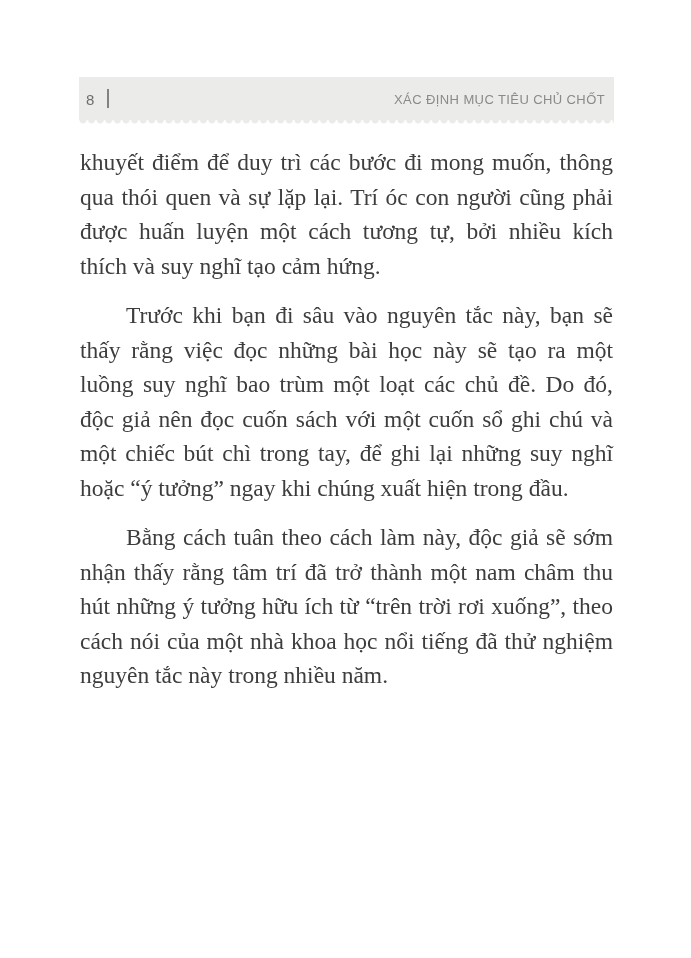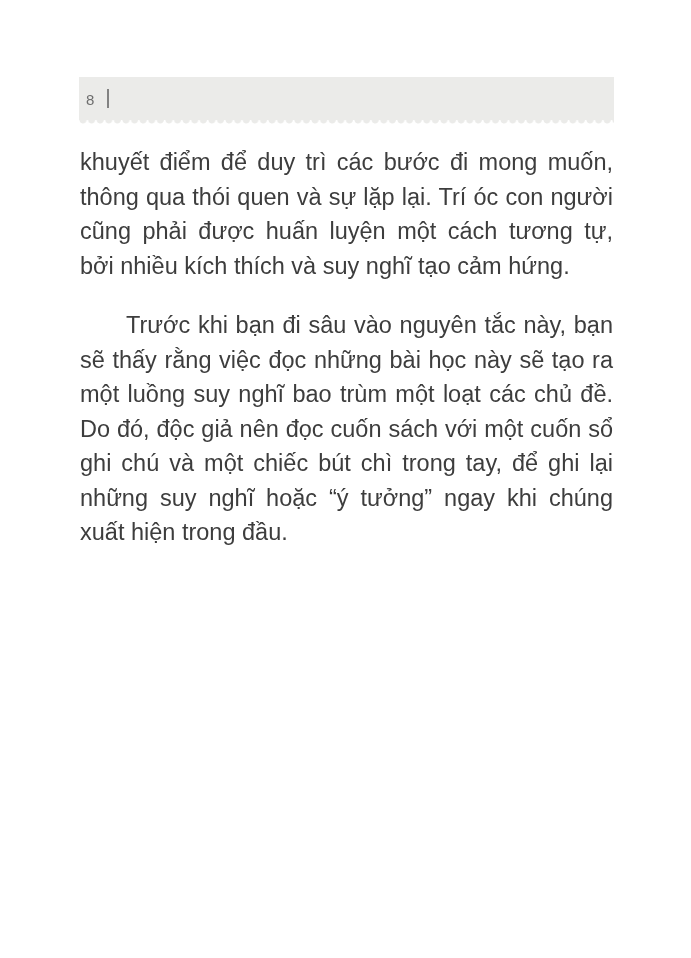--- a/index.html
+++ b/index.html
@@ -63,37 +63,39 @@
     letter-spacing:.4px;
     white-space:nowrap;
     padding-top:1px;
   }
 
   
   .body-text{
     position:absolute;
     left:80px; top:145px;
     width:533px;
-    font-family:Liberation Sans, sans-serif;
+    font-family:Liberation Serif, serif;
     font-size:23.5px;
     line-height:34.5px;
     color:var(--body-text);
     text-align:justify;
     text-justify:inter-word;
   }
   .body-text p{margin:0;}
-  .body-text p + p{margin-top:25px;}
+  .body-text p + p{margin-top:15px;}
   .body-text p.indent{text-indent:46px;}
 </style>
 </head>
 <body>
 
 <div class="header-bar">
   <div class="page-num-group">
     <span class="page-num">8</span>
     <span class="page-num-divider"></span>
   </div>
+  <span class="header-title">XÁC ĐỊNH MỤC TIÊU CHỦ CHỐT</span>
 </div>
 
 <div class="body-text">
     <p>khuyết điểm để duy trì các bước đi mong muốn, thông qua thói quen và sự lặp lại. Trí óc con người cũng phải được huấn luyện một cách tương tự, bởi nhiều kích thích và suy nghĩ tạo cảm hứng.</p>
     <p class="indent">Trước khi bạn đi sâu vào nguyên tắc này, bạn sẽ thấy rằng việc đọc những bài học này sẽ tạo ra một luồng suy nghĩ bao trùm một loạt các chủ đề. Do đó, độc giả nên đọc cuốn sách với một cuốn sổ ghi chú và một chiếc bút chì trong tay, để ghi lại những suy nghĩ hoặc “ý tưởng” ngay khi chúng xuất hiện trong đầu.</p>
+    <p class="indent">Bằng cách tuân theo cách làm này, độc giả sẽ sớm nhận thấy rằng tâm trí đã trở thành một nam châm thu hút những ý tưởng hữu ích từ “trên trời rơi xuống”, theo cách nói của một nhà khoa học nổi tiếng đã thử nghiệm nguyên tắc này trong nhiều năm.</p>
   </div>
 
 </body></html>

